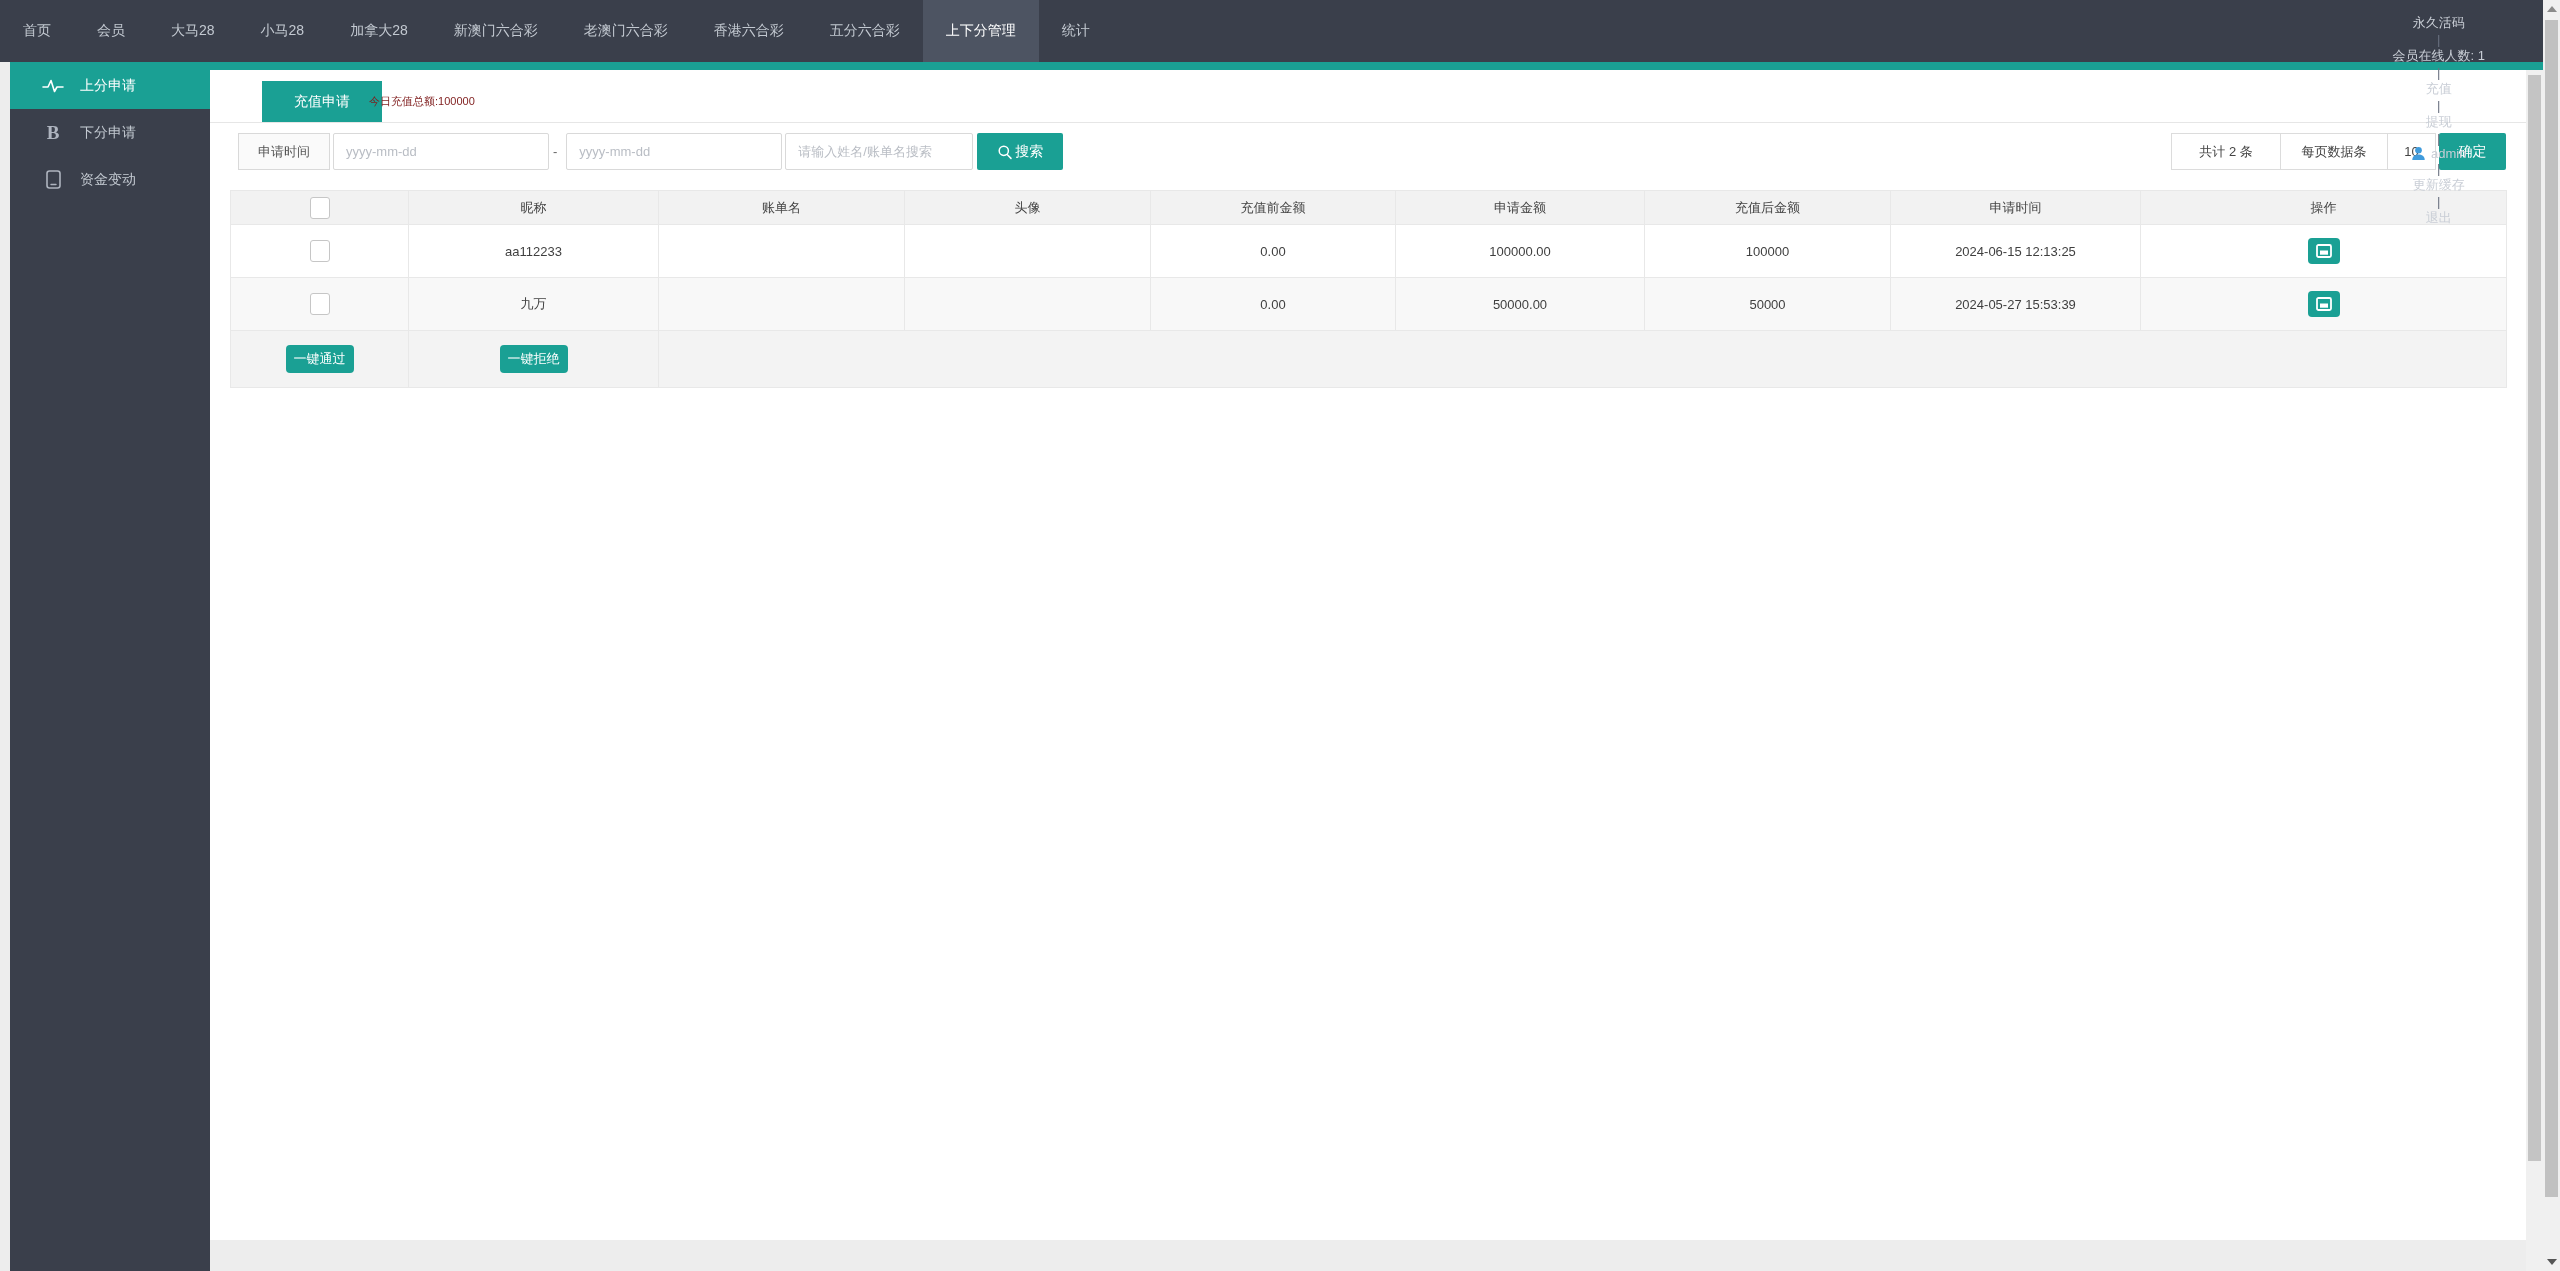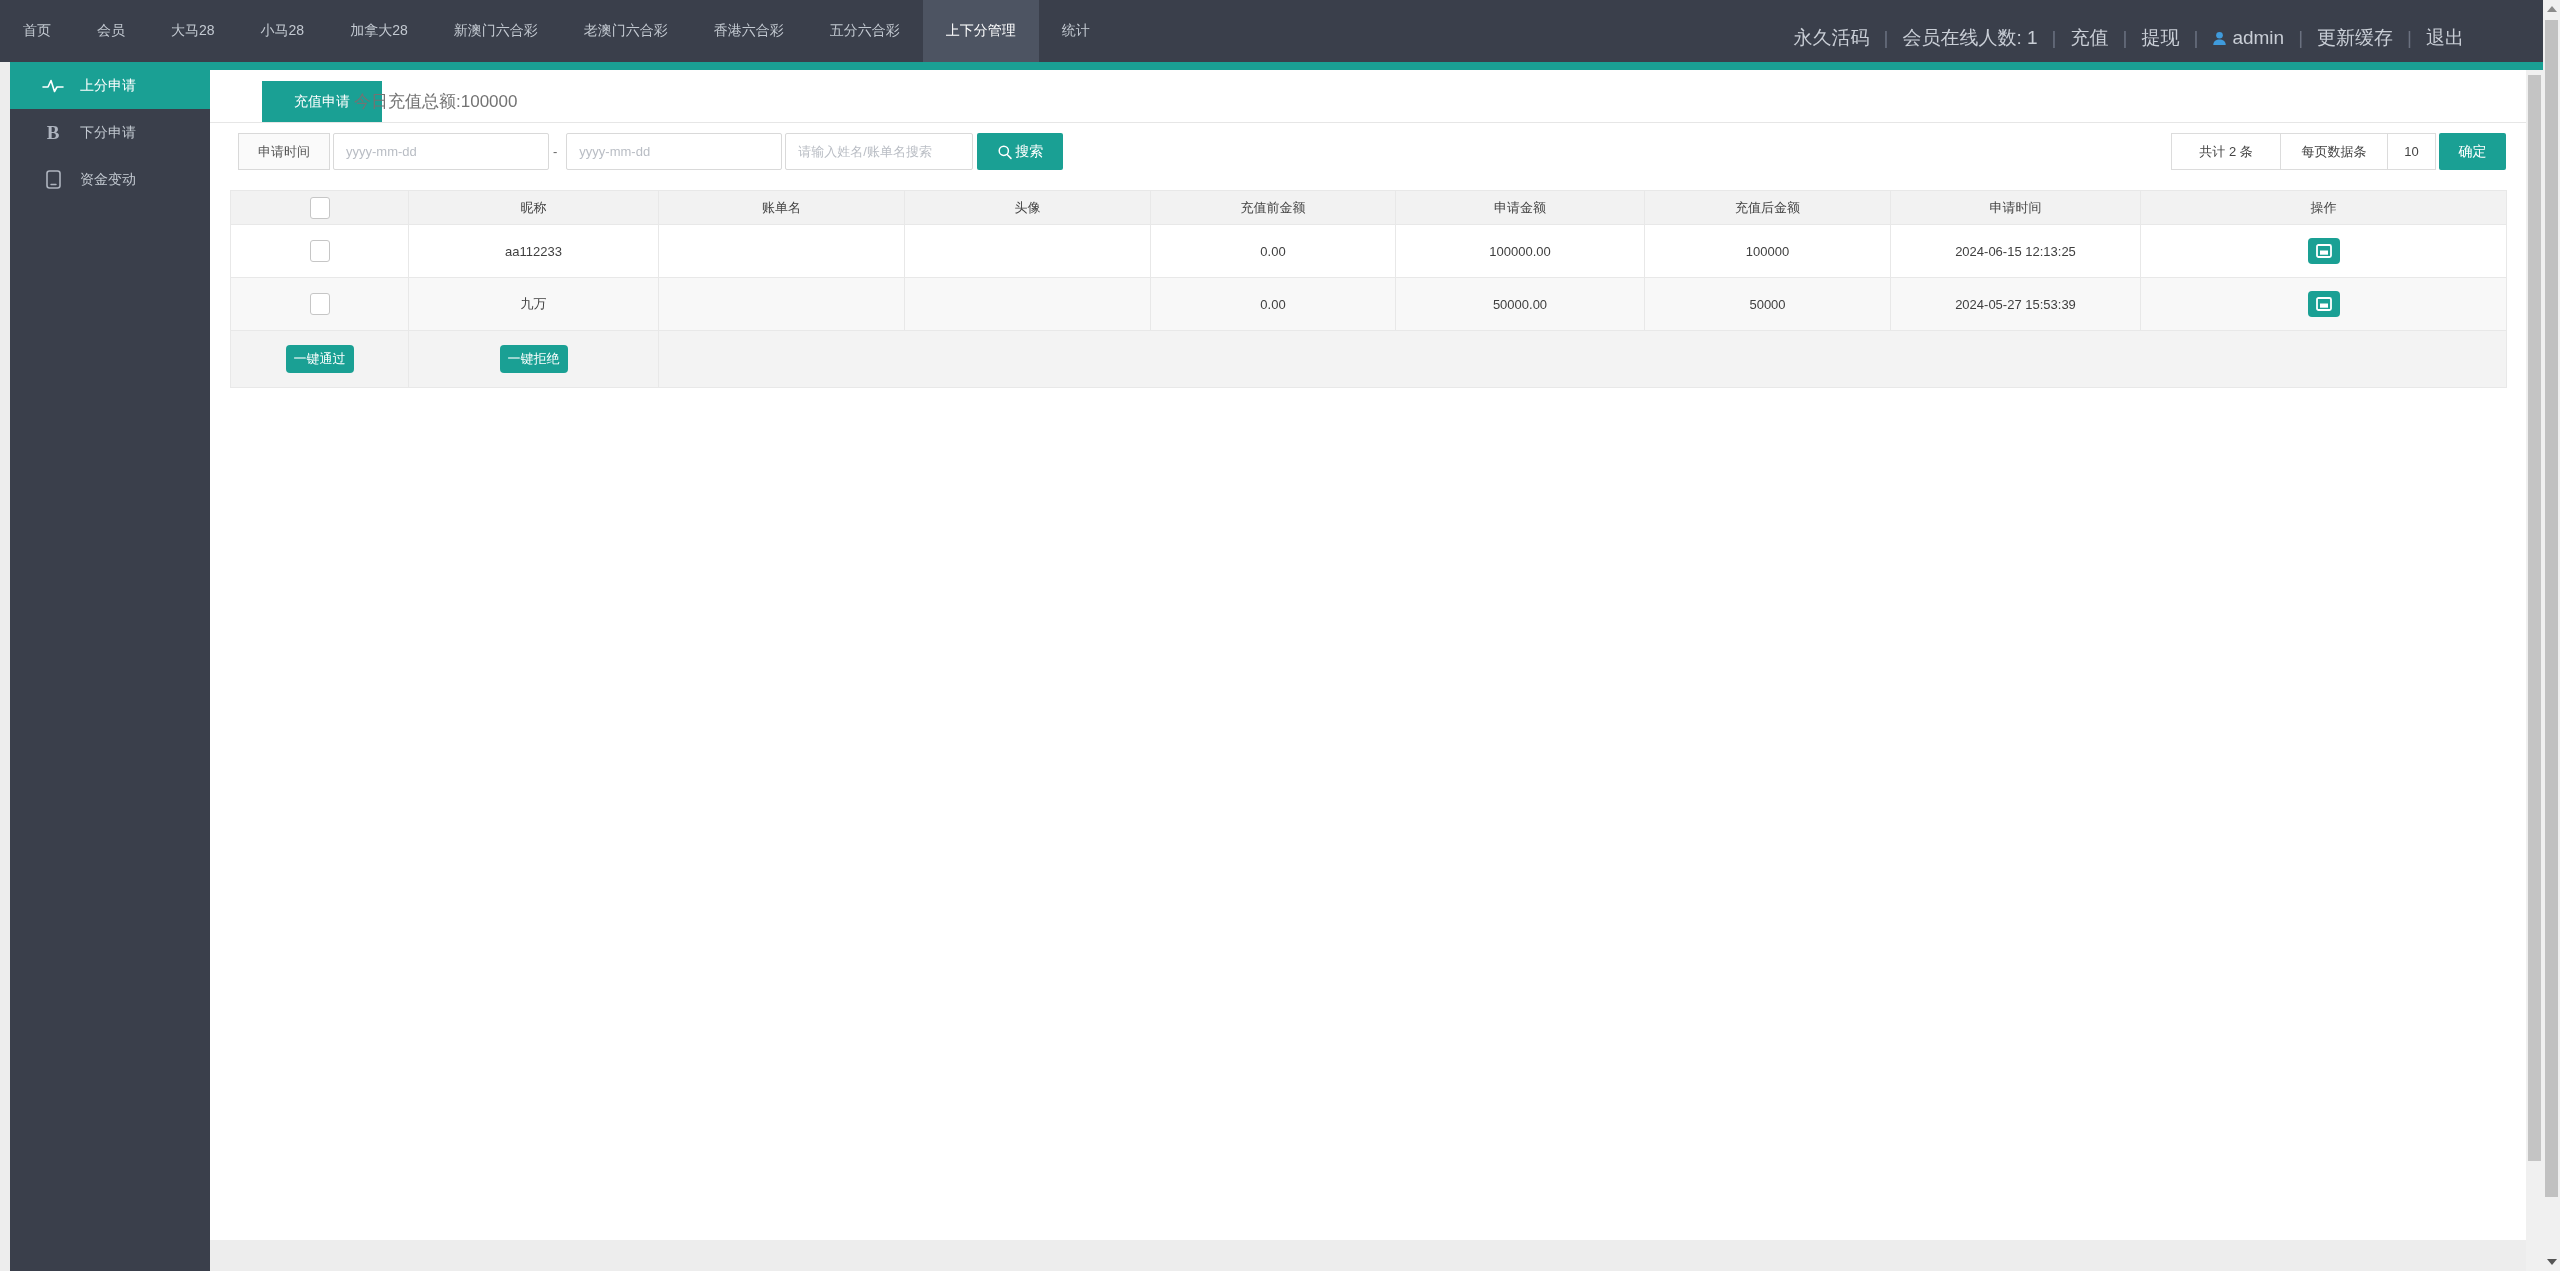--- a/index.html
+++ b/index.html
@@ -8,21 +8,21 @@
   body { position:relative; }
 
   
   .topnav { position:absolute; top:0; left:0; width:2560px; height:62px;
     background:#3a3f4b; display:flex; align-items:stretch; z-index:5; }
   .nav-items { display:flex; align-items:stretch; padding-left:0; }
   .nav-item { display:flex; align-items:center; padding:0 23px; color:#c3c9d1;
     font-size:14px; cursor:pointer; white-space:nowrap; }
   .nav-item.active { background:#4d5462; color:#fff; }
   .nav-right { margin-left:auto; display:flex; align-items:center; gap:0;
-    padding-right:96px; color:#c9ced6; font-size:19px; padding-top:14px; }
+    padding-right:75px; color:#c9ced6; font-size:13px; padding-top:14px;flex-direction:column; }
   .nav-right .sep { color:#6a7180; margin:0 14px; }
   .nav-right .item { white-space:nowrap; cursor:pointer; }
   .admin-wrap { display:flex; align-items:center; gap:5px; }
   .admin-wrap svg { display:block; }
 
   
   .teal-line { position:absolute; top:62px; left:200px; width:2343px; height:8px;
     background:#1aa094; z-index:4; }
 
   
@@ -40,22 +40,22 @@
     background:#fff; }
   .bottom-strip { position:absolute; left:0; bottom:0; width:100%; height:31px;
     background:#ededed; }
 
   
   .tabrow { position:absolute; top:19px; left:0; width:100%; height:41px; }
   .tabrow .rule { position:absolute; left:0; right:0; top:41px; height:1px; background:#e6e6e6; }
   .tab-btn { position:absolute; left:22px; top:0; width:120px; height:41px;
     background:#1aa094; color:#fff; font-size:14px; border:none; cursor:pointer;
     display:flex; align-items:center; justify-content:center;margin-left:40px; }
-  .today-total { position:absolute; left:154px; top:0; height:41px; display:flex;
-    align-items:center; font-size:17px; color:#737373; }
+  .today-total { position:absolute; left:169px; top:0; height:41px; display:flex;
+    align-items:center; font-size:11px; color:#7f1d1d; }
 
   
   .toolbar { position:absolute; top:71px; left:0; right:20px; height:37px;
     display:flex; justify-content:space-between; align-items:center; }
   .filters { display:flex; align-items:center; margin-left:38px; }
   .lbl-box { width:92px; height:37px; background:#fafafa; border:1px solid #d9d9d9;
     display:flex; align-items:center; justify-content:center; font-size:13px; color:#555; }
   .txt-in { height:37px; border:1px solid #d9d9d9; border-radius:2px; font-size:13px;
     color:#333; padding:0 12px; outline:none; background:#fff;
     font-family:"Liberation Sans","DejaVu Sans",sans-serif; }

